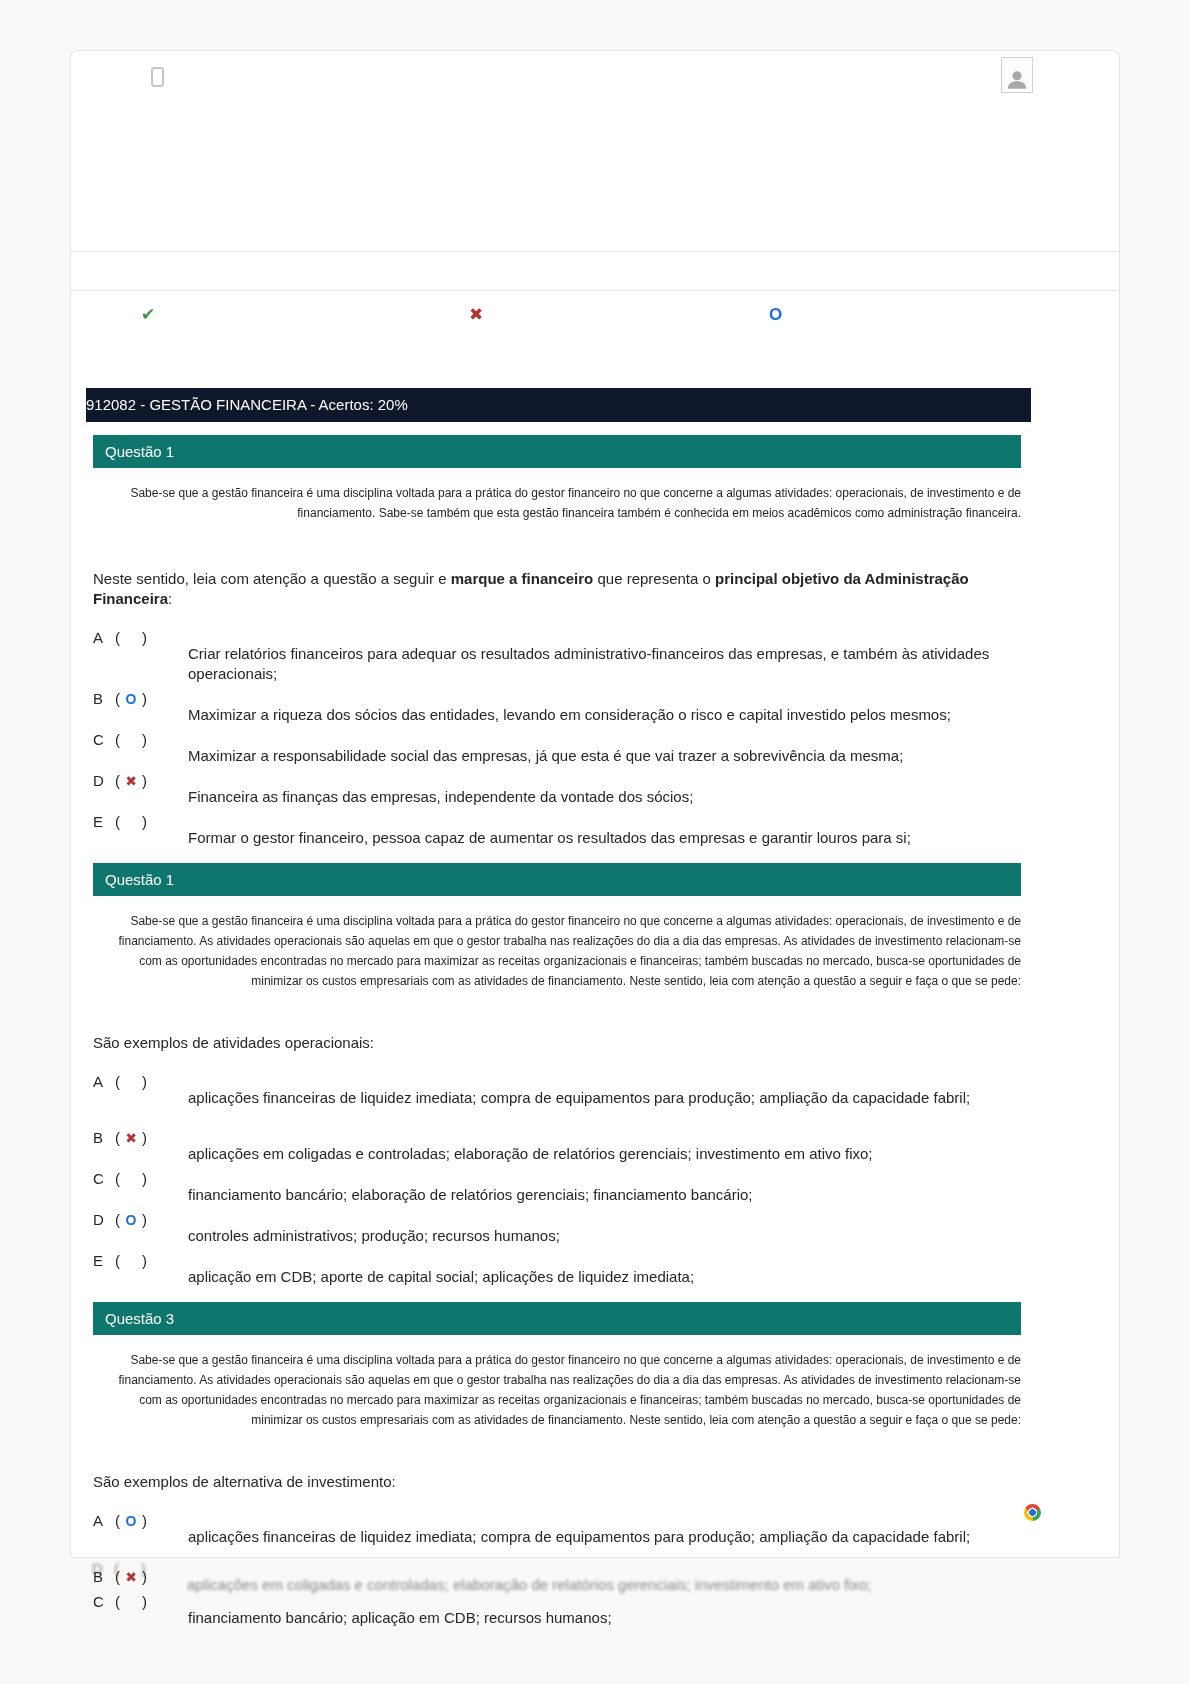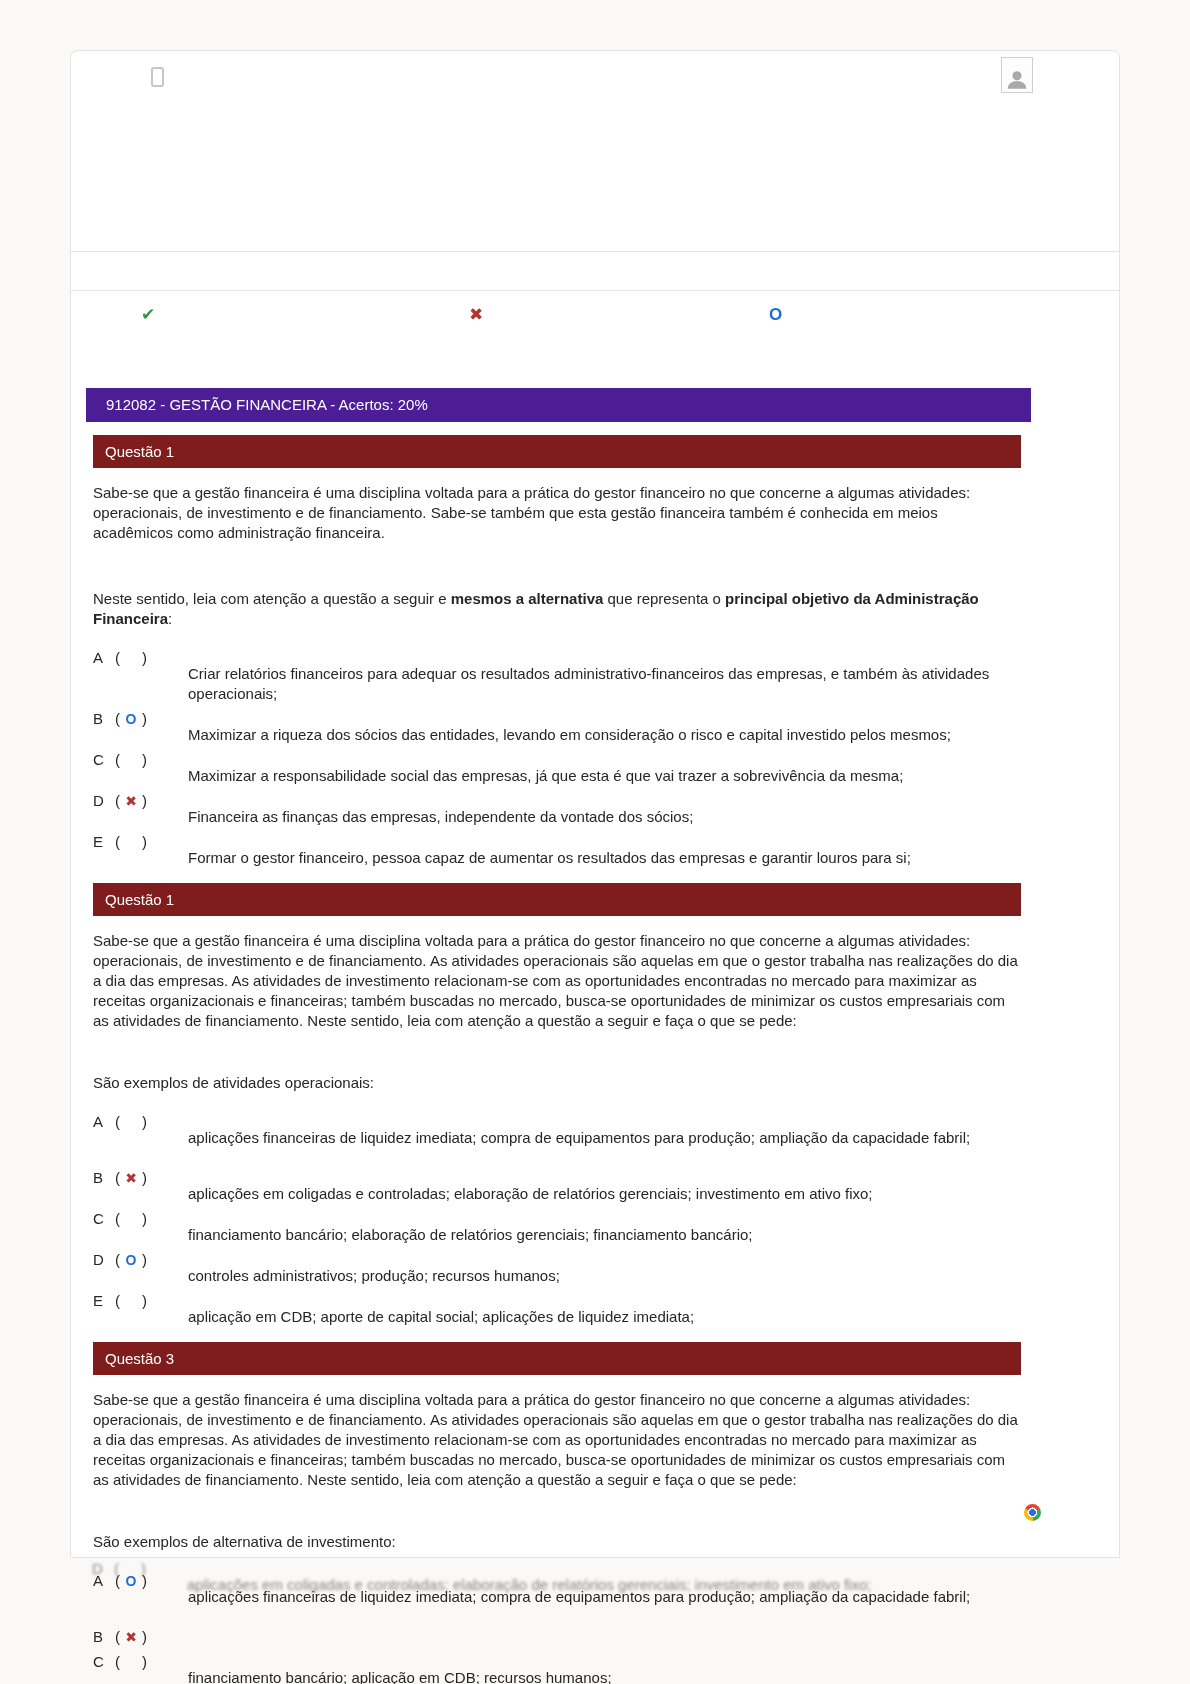--- a/index.html
+++ b/index.html
@@ -28,29 +28,29 @@
     position: absolute; left: 0; top: 200px; width: 100%; height: 40px;
     border-top: 1px solid #e4e4e4; border-bottom: 1px solid #e4e4e4;
   }
   .legend { position: absolute; left: 0; top: 252px; width: 100%; height: 24px; }
   .legend span { position: absolute; font-weight: bold; font-size: 17px; line-height: 24px; }
   .lg-check { left: 70px;  color: #3e9142; }
   .lg-x     { left: 398px; color: #b03434; }
   .lg-o     { left: 698px; color: #1e6ed6; font-size: 15px; }
   .content { position: absolute; left: 15px; top: 337px; width: 945px; }
   .main-bar {
-    height: 34px; line-height: 34px; background: #4c1d95; color: #ffffff;
-    font-size: 15px; padding-left: 20px;
+    height: 34px; line-height: 34px; background: #0f172a; color: #ffffff;
+    font-size: 15px; padding-left: 0;
   }
   #questions { margin-left: 7px; width: 928px; }
   .q-head {
-    height: 33px; line-height: 33px; background: #7f1d1d; color: #ffffff;
+    height: 33px; line-height: 33px; background: #0f766e; color: #ffffff;
     font-size: 15px; padding-left: 12px; margin-top: 13px;
   }
-  .q-intro  { margin: 15px 0 0; font-size: 15px; line-height: 20px; }
+  .q-intro  { margin: 15px 0 0; font-size: 12px; line-height: 20px; text-align: right; }
   .q-lead   { margin: 46px 0 0; font-size: 15px; line-height: 20px; }
   .q-prompt { margin: 42px 0 0; font-size: 15px; line-height: 20px; font-weight: normal; }
   .opts { margin-top: 16px; }
   .opt { display: flex; align-items: flex-start; padding: 2.5px 0; font-size: 15px; line-height: 20px; }
   .opt.gap { margin-bottom: 15px; }
   .opt-letter { width: 22px; flex: none; }
   .opt-paren  { width: 46px; flex: none; display: inline-flex; align-items: baseline; }
   .opt-paren .mk { display: inline-block; width: 22px; text-align: center; font-size: 14px; font-weight: bold; }
   .mk-circle { color: #1e6ed6; }
   .mk-x      { color: #b03434; }
@@ -89,21 +89,21 @@
     <span class="lg-x">✖</span>
     <span class="lg-o">O</span>
   </div>
 
   <div class="content">
     <div class="main-bar">912082 - GESTÃO FINANCEIRA - Acertos: 20%</div>
     <div id="questions">
         <section class="q">
           <div class="q-head">Questão 1</div>
           <p class="q-intro">Sabe-se que a gestão financeira é uma disciplina voltada para a prática do gestor financeiro no que concerne a algumas atividades: operacionais, de investimento e de financiamento. Sabe-se também que esta gestão financeira também é conhecida em meios acadêmicos como administração financeira.</p>
-          <p class="q-lead"><span>Neste sentido, leia com atenção a questão a seguir e </span><b>mesmos a alternativa</b><span> que representa o </span><b>principal objetivo da Administração Financeira</b><span>:</span></p>
+          <p class="q-lead"><span>Neste sentido, leia com atenção a questão a seguir e </span><b>marque a financeiro</b><span> que representa o </span><b>principal objetivo da Administração Financeira</b><span>:</span></p>
           <div class="opts">
             <div class="opt">
               <span class="opt-letter">A</span>
               <span class="opt-paren">
                 <span>(</span>
                 <b class="mk mk-none"></b>
                 <span>)</span>
               </span>
               <span class="opt-text">Criar relatórios financeiros para adequar os resultados administrativo-financeiros das empresas, e também às atividades operacionais;</span>
             </div>

